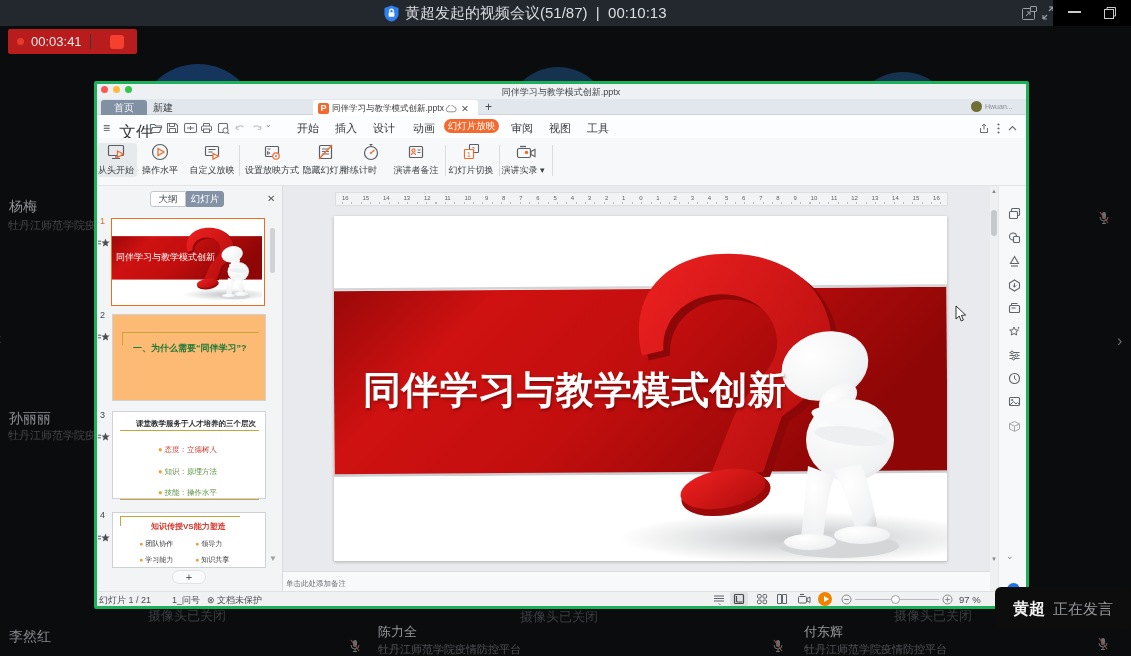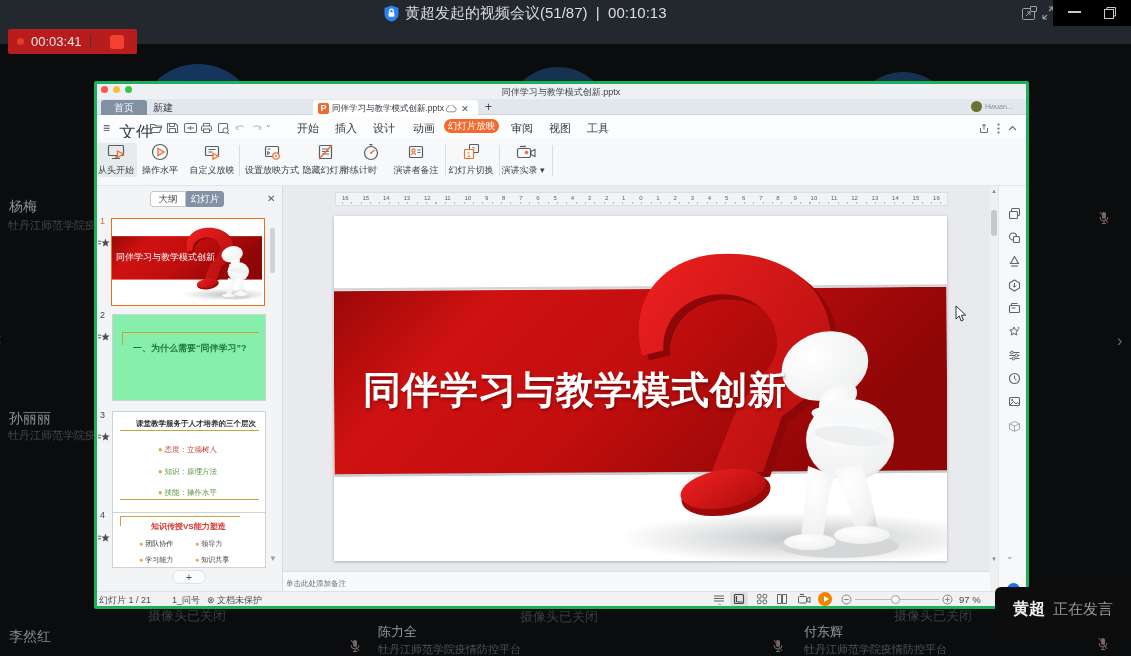--- a/index.html
+++ b/index.html
@@ -47,21 +47,21 @@
       <path d="M2 6 a4 4 0 0 0 8 0 M6 10 v2.5 M4 12.5 h4" stroke="#6b6e71" stroke-width="1" fill="none"></path>
       <path d="M2 1 L10 12" stroke="#8a4a42" stroke-width="1.2"></path>
     </svg>
   <svg class="abs" style="left:1098px;top:211px;" width="12" height="14" viewBox="0 0 12 14">
       <rect x="4" y="1" width="4" height="7" rx="2" fill="#6b6e71"></rect>
       <path d="M2 6 a4 4 0 0 0 8 0 M6 10 v2.5 M4 12.5 h4" stroke="#6b6e71" stroke-width="1" fill="none"></path>
       <path d="M2 1 L10 12" stroke="#8a4a42" stroke-width="1.2"></path>
     </svg>
 </div>
 
-<div class="abs" style="left:0;top:0;width:1131px;height:44px;background:#23272e;padding-left:32px;">
+<div class="abs" style="left:0;top:0;width:1131px;height:26px;background:#23272e;padding-left:32px;">
   <svg class="abs" style="left:383px;top:5px;" width="17" height="17" viewBox="0 0 17 17">
     <path d="M8.5 0.5 L15.5 3 L15.5 9 C15.5 13 12 15.8 8.5 16.6 C5 15.8 1.5 13 1.5 9 L1.5 3 Z" fill="#2f80ed"></path>
     <rect x="5.6" y="7.2" width="5.8" height="4.6" rx="0.8" fill="#fff"></rect>
     <path d="M6.7 7.2 V5.9 a1.8 1.8 0 0 1 3.6 0 V7.2" fill="none" stroke="#fff" stroke-width="1.3"></path>
   </svg>
   <div class="abs" style="left:405px;top:4px;font-size:15px;color:#dcdee1;">黄超发起的视频会议(51/87)&nbsp;&nbsp;|&nbsp;&nbsp;00:10:13</div>
 
   <svg class="abs" style="left:1022px;top:6px;" width="15" height="14" viewBox="0 0 15 14">
     <rect x="0.5" y="2.5" width="12" height="11" rx="1" fill="none" stroke="#9aa0a6" stroke-width="1"></rect>
     <rect x="8.5" y="0.5" width="6" height="5" rx="0.5" fill="#23272e" stroke="#9aa0a6" stroke-width="1"></rect>
@@ -276,26 +276,26 @@
           <ellipse cx="513" cy="202" rx="36" ry="10" fill="#f7f9fa" transform="rotate(9 513 202)"></ellipse>
           <ellipse cx="517" cy="220" rx="37" ry="9" fill="#edeff0" transform="rotate(7 517 220)"></ellipse>
           <path d="M474 250 C471 280 470 300 467 320 L489 323 C492 297 495 272 501 260 Z" fill="url(#bodyg)"></path>
           <path d="M499 254 C510 274 518 292 521 314 L543 310 C539 285 533 262 527 248 Z" fill="url(#bodyg)"></path>
           <ellipse cx="476" cy="326" rx="26" ry="8" fill="url(#bodyg)"></ellipse>
           <ellipse cx="528" cy="319" rx="28" ry="9" fill="url(#bodyg)"></ellipse>
         </svg>
         <div class="abs" style="left:4px;top:32px;font-size:9px;color:#fff;white-space:nowrap;">同伴学习与教学模式创新</div>
       </div>
 
-      <div class="abs" style="left:15px;top:128px;width:154px;height:87px;background:#86efac;border:1px solid #cfd2d5;">
+      <div class="abs" style="left:15px;top:128px;width:154px;height:87px;background:#fdba74;border:1px solid #cfd2d5;">
         <div class="abs" style="left:9px;top:17px;width:137px;height:13px;border-top:1.5px solid #c9a33c;border-left:1.5px solid #c9a33c;"></div>
         <div class="abs" style="left:20px;top:27px;font-size:9px;font-weight:bold;color:#1f7a38;white-space:nowrap;">一、为什么需要“同伴学习”?</div>
       </div>
 
-      <div class="abs" style="left:15px;top:225px;width:154px;height:112px;background:#fff;border:1px solid #cfd2d5;">
+      <div class="abs" style="left:15px;top:225px;width:154px;height:88px;background:#fff;border:1px solid #cfd2d5;">
         <div class="abs" style="left:23px;top:7px;font-size:7.5px;font-weight:bold;color:#2b2e31;white-space:nowrap;">课堂教学服务于人才培养的三个层次</div>
         <div class="abs" style="left:7px;top:18px;width:139px;height:2px;border-top:1.5px solid #c9a33c;"></div>
         <div class="abs" style="left:45px;top:33px;font-size:7.5px;color:#c53a2e;"><span style="color:#e8a33c;">●</span> 态度：立德树人</div>
         <div class="abs" style="left:45px;top:55px;font-size:7.5px;color:#58903f;"><span style="color:#e8a33c;">●</span> 知识：原理方法</div>
         <div class="abs" style="left:45px;top:76px;font-size:7.5px;color:#58903f;"><span style="color:#e8a33c;">●</span> 技能：操作水平</div>
         <div class="abs" style="left:7px;top:87px;width:139px;height:2px;border-top:1.5px solid #c9a33c;"></div>
       </div>
 
       <div class="abs" style="left:15px;top:326px;width:154px;height:56px;background:#fff;border:1px solid #cfd2d5;overflow:hidden;">
         <div class="abs" style="left:7px;top:3px;width:120px;height:10px;border-top:1.5px solid #c9a33c;border-left:1.5px solid #c9a33c;"></div>

